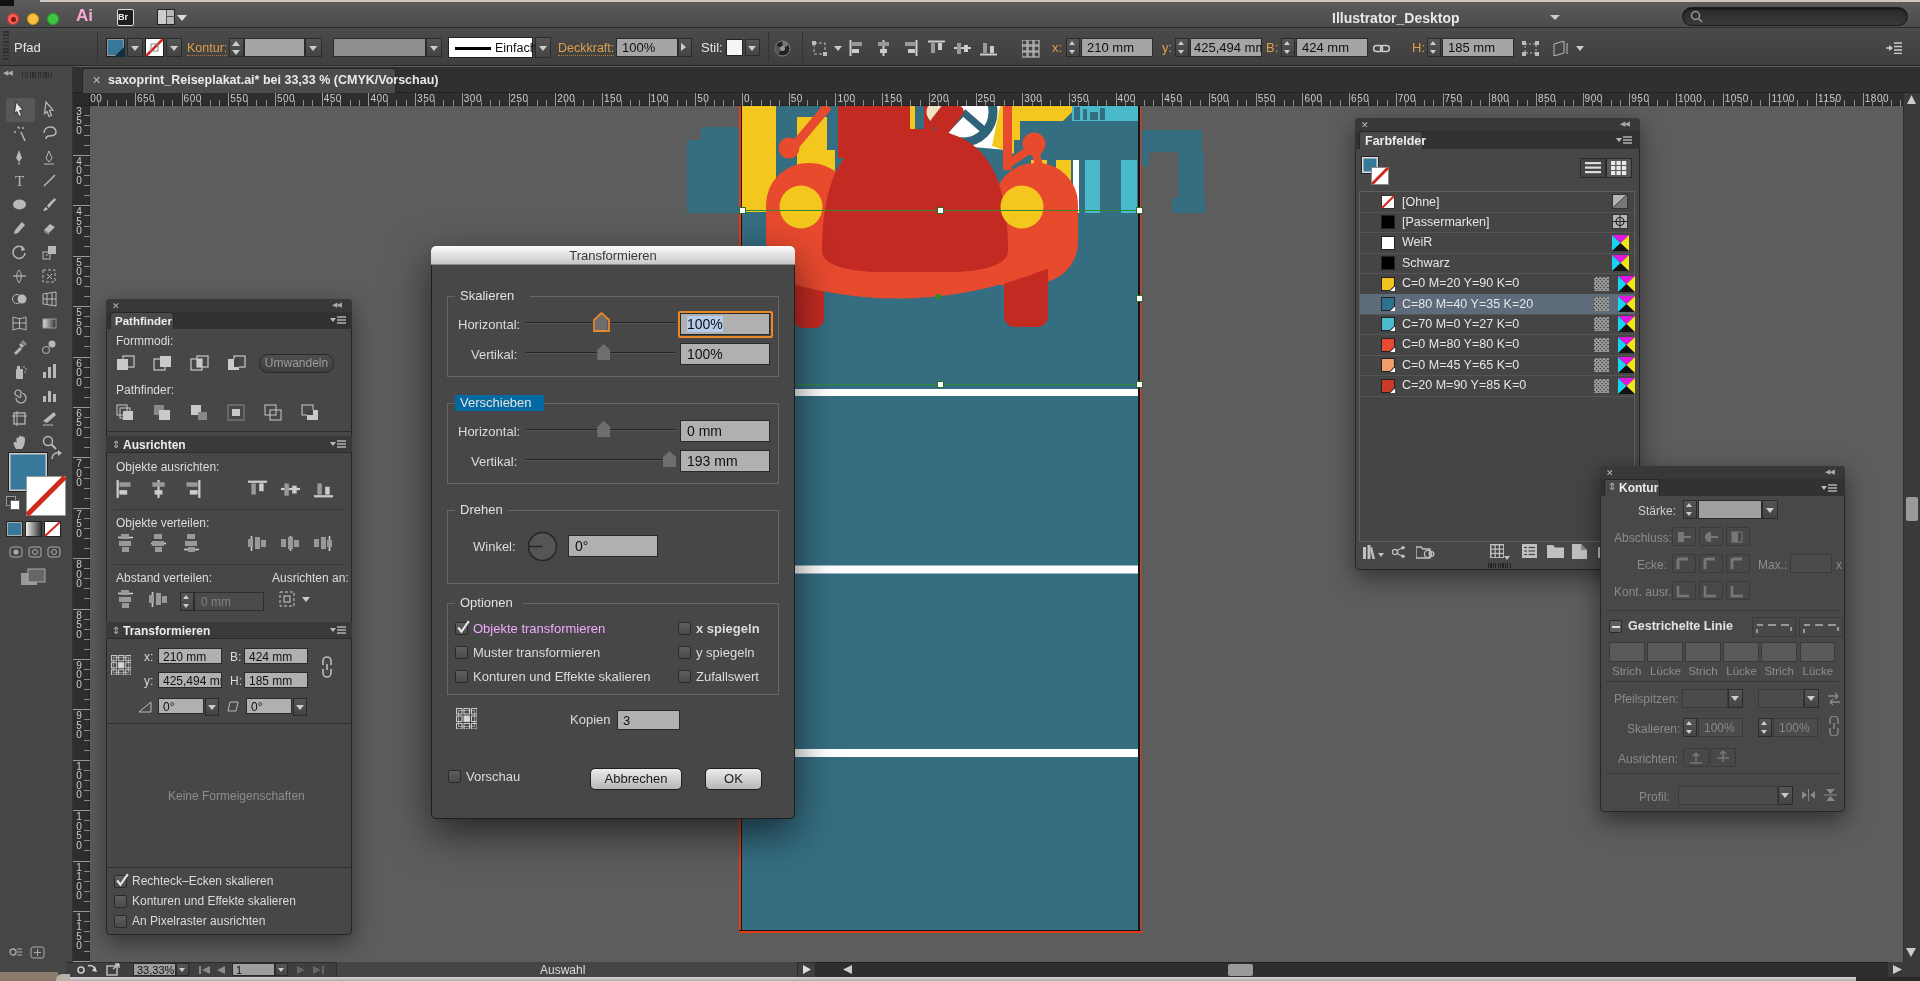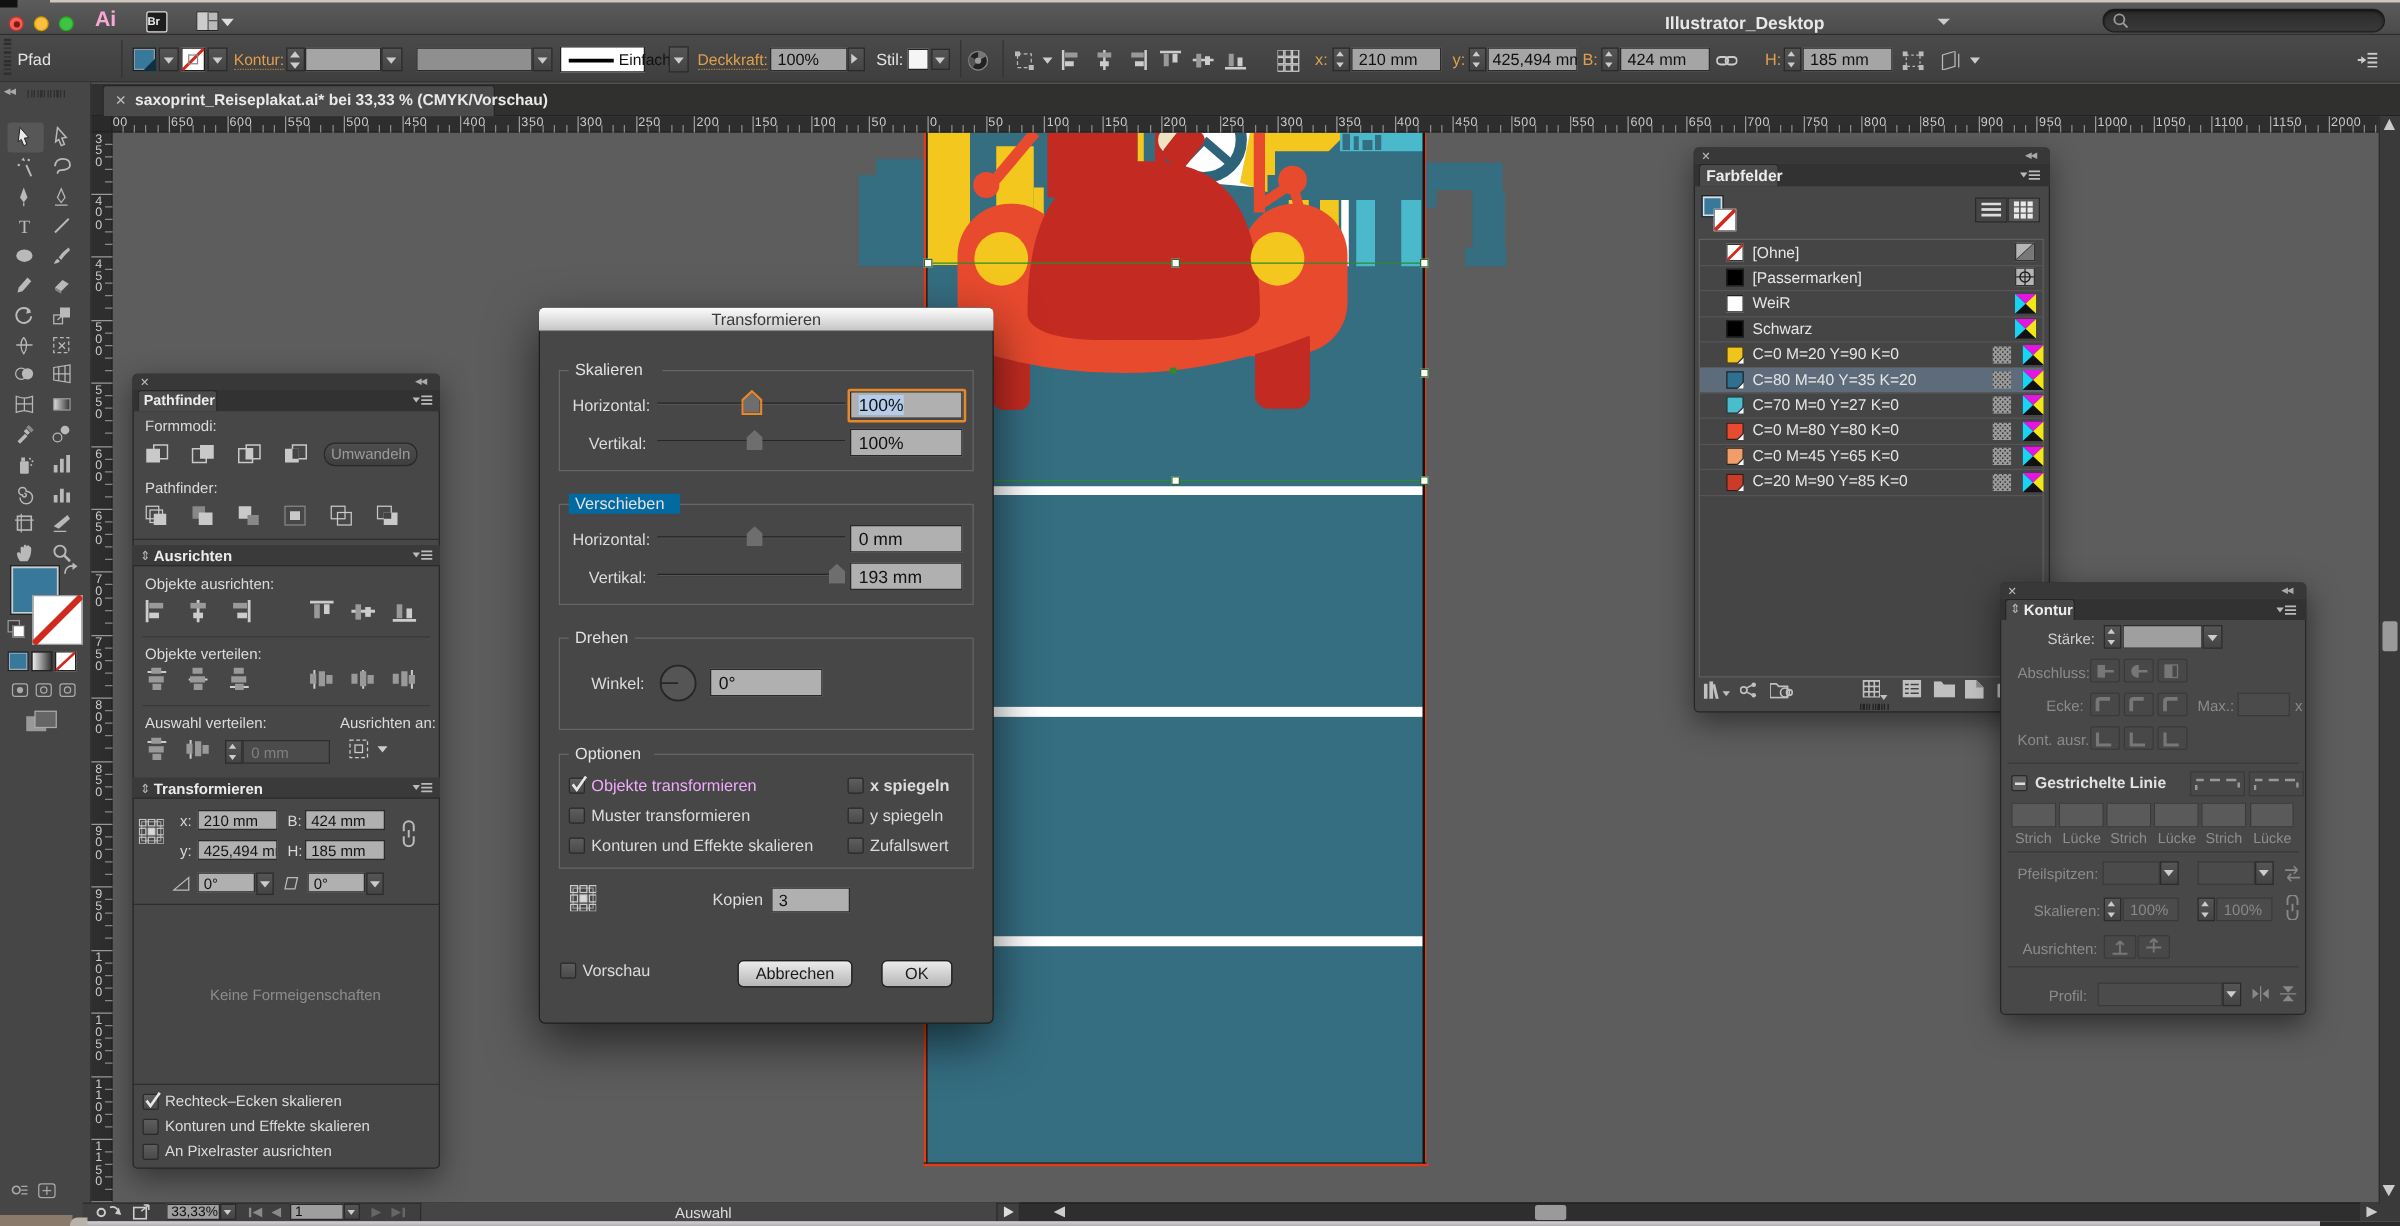--- a/index.html
+++ b/index.html
@@ -53,21 +53,21 @@
 <div class="abs" style="left:187px;top:41px;color:#dfa04b;font-size:12.5px;border-bottom:1px dotted #b07c35;">Kontur:</div>
 <div class="abs" style="left:229px;top:38px;width:15px;height:19px;background:linear-gradient(#555,#444);border:1px solid #2b2b2b;"></div>
 <div class="abs" style="left:232px;top:41px;width:0px;height:0px;border-left:4px solid transparent;border-right:4px solid transparent;border-bottom:5px solid #ccc;"></div>
 <div class="abs" style="left:232px;top:50px;width:0px;height:0px;border-left:4px solid transparent;border-right:4px solid transparent;border-top:5px solid #ccc;"></div>
 <div class="abs" style="left:244px;top:38px;width:61px;height:19px;background:#a5a5a5;border:1px solid #2b2b2b;"></div>
 <div class="abs" style="left:305px;top:38px;width:17px;height:19px;background:linear-gradient(#555,#444);border:1px solid #2b2b2b;"></div>
 <div class="abs" style="left:309px;top:46px;width:0px;height:0px;border-left:4px solid transparent;border-right:4px solid transparent;border-top:5px solid #ccc;"></div>
 <div class="abs" style="left:333px;top:38px;width:93px;height:19px;background:#8f8f8f;border:1px solid #2b2b2b;"></div>
 <div class="abs" style="left:426px;top:38px;width:16px;height:19px;background:linear-gradient(#555,#444);border:1px solid #2b2b2b;"></div>
 <div class="abs" style="left:430px;top:46px;width:0px;height:0px;border-left:4px solid transparent;border-right:4px solid transparent;border-top:5px solid #ccc;"></div>
-<div class="abs" style="left:448px;top:37px;width:68px;height:21px;background:#fff;border:1px solid #222;color:#111;font-size:12.5px;">
+<div class="abs" style="left:448px;top:37px;width:85px;height:21px;background:#fff;border:1px solid #222;color:#111;font-size:12.5px;">
     <span style="position:absolute;left:6px;top:9px;width:36px;height:3px;background:#000;"></span>
     <span style="position:absolute;left:46px;top:3px;">Einfach</span>
   </div>
 <div class="abs" style="left:535px;top:37px;width:16px;height:21px;background:linear-gradient(#555,#444);border:1px solid #2b2b2b;"></div>
 <div class="abs" style="left:539px;top:46px;width:0px;height:0px;border-left:4px solid transparent;border-right:4px solid transparent;border-top:5px solid #ccc;"></div>
 <div class="abs" style="left:558px;top:41px;color:#dfa04b;font-size:12.5px;border-bottom:1px dotted #b07c35;">Deckkraft:</div>
 <div class="abs" style="left:616px;top:38px;width:62px;height:19px;background:#a5a5a5;border:1px solid #2b2b2b;color:#111;font-size:13px;">
     <span style="position:absolute;left:5px;top:1px;">100%</span>
   </div>
 <div class="abs" style="left:678px;top:38px;width:14px;height:19px;background:linear-gradient(#555,#444);border:1px solid #2b2b2b;"></div>
@@ -480,21 +480,21 @@
 <div class="abs" style="left:1788.1px;top:100px;width:1px;height:6px;background:#8a8a8a;"></div>
 <div class="abs" style="left:1797.4px;top:100px;width:1px;height:6px;background:#8a8a8a;"></div>
 <div class="abs" style="left:1806.8px;top:100px;width:1px;height:6px;background:#8a8a8a;"></div>
 <div class="abs" style="left:1816.1px;top:93px;width:1px;height:13px;background:#9a9a9a;"></div>
 <div class="abs" style="left:1818.1px;top:92.5px;color:#cccccc;font-size:10px;letter-spacing:0.5px;">1150</div>
 <div class="abs" style="left:1825.4px;top:100px;width:1px;height:6px;background:#8a8a8a;"></div>
 <div class="abs" style="left:1834.8px;top:100px;width:1px;height:6px;background:#8a8a8a;"></div>
 <div class="abs" style="left:1844.1px;top:100px;width:1px;height:6px;background:#8a8a8a;"></div>
 <div class="abs" style="left:1853.5px;top:100px;width:1px;height:6px;background:#8a8a8a;"></div>
 <div class="abs" style="left:1862.8px;top:93px;width:1px;height:13px;background:#9a9a9a;"></div>
-<div class="abs" style="left:1864.8px;top:92.5px;color:#cccccc;font-size:10px;letter-spacing:0.5px;">2000</div>
+<div class="abs" style="left:1864.8px;top:92.5px;color:#cccccc;font-size:10px;letter-spacing:0.5px;">1800</div>
 <div class="abs" style="left:1872.1px;top:100px;width:1px;height:6px;background:#8a8a8a;"></div>
 <div class="abs" style="left:1881.5px;top:100px;width:1px;height:6px;background:#8a8a8a;"></div>
 <div class="abs" style="left:1890.8px;top:100px;width:1px;height:6px;background:#8a8a8a;"></div>
 <div class="abs" style="left:1900.2px;top:100px;width:1px;height:6px;background:#8a8a8a;"></div>
 <div class="abs" style="left:75px;top:106.5px;color:#cccccc;font-size:10px;line-height:9.5px;text-align:center;width:8px;">
     <div>3</div>
     <div>5</div>
     <div>0</div>
   </div>
 <div class="abs" style="left:84px;top:114.6px;width:6px;height:1px;background:#8a8a8a;"></div>
@@ -983,21 +983,21 @@
     <rect x="7" y="3" width="5" height="12" fill="#999"></rect>
     <rect x="13" y="6" width="5" height="7" fill="#999"></rect>
   </svg>
 <svg class="abs" style="left:314px;top:534px" width="19" height="18" viewBox="0 0 19 18">
     <line x1="15.5" y1="2" x2="15.5" y2="17" stroke="#ccc" stroke-width="1.6"></line>
     <rect x="0" y="5" width="5" height="8" fill="#999"></rect>
     <rect x="7" y="3" width="5" height="12" fill="#999"></rect>
     <rect x="13" y="6" width="5" height="7" fill="#999"></rect>
   </svg>
 <div class="abs" style="left:114px;top:564px;width:230px;height:1px;background:#383838;"></div>
-<div class="abs" style="left:116px;top:571px;color:#dcdcdc;font-size:12px;">Auswahl verteilen:</div>
+<div class="abs" style="left:116px;top:571px;color:#dcdcdc;font-size:12px;">Abstand verteilen:</div>
 <div class="abs" style="left:272px;top:571px;color:#dcdcdc;font-size:12px;">Ausrichten an:</div>
 <svg class="abs" style="left:116px;top:590px" width="19" height="18" viewBox="0 0 19 18">
     <line x1="2" y1="3.5" x2="17" y2="3.5" stroke="#ccc" stroke-width="1.6"></line>
     <rect x="5" y="0" width="8" height="5" fill="#999"></rect>
     <rect x="3" y="7" width="12" height="5" fill="#999"></rect>
     <rect x="6" y="13" width="7" height="5" fill="#999"></rect>
   </svg>
 <svg class="abs" style="left:149px;top:590px" width="19" height="18" viewBox="0 0 19 18">
     <line x1="3.5" y1="2" x2="3.5" y2="17" stroke="#ccc" stroke-width="1.6"></line>
     <rect x="0" y="5" width="5" height="8" fill="#999"></rect>

